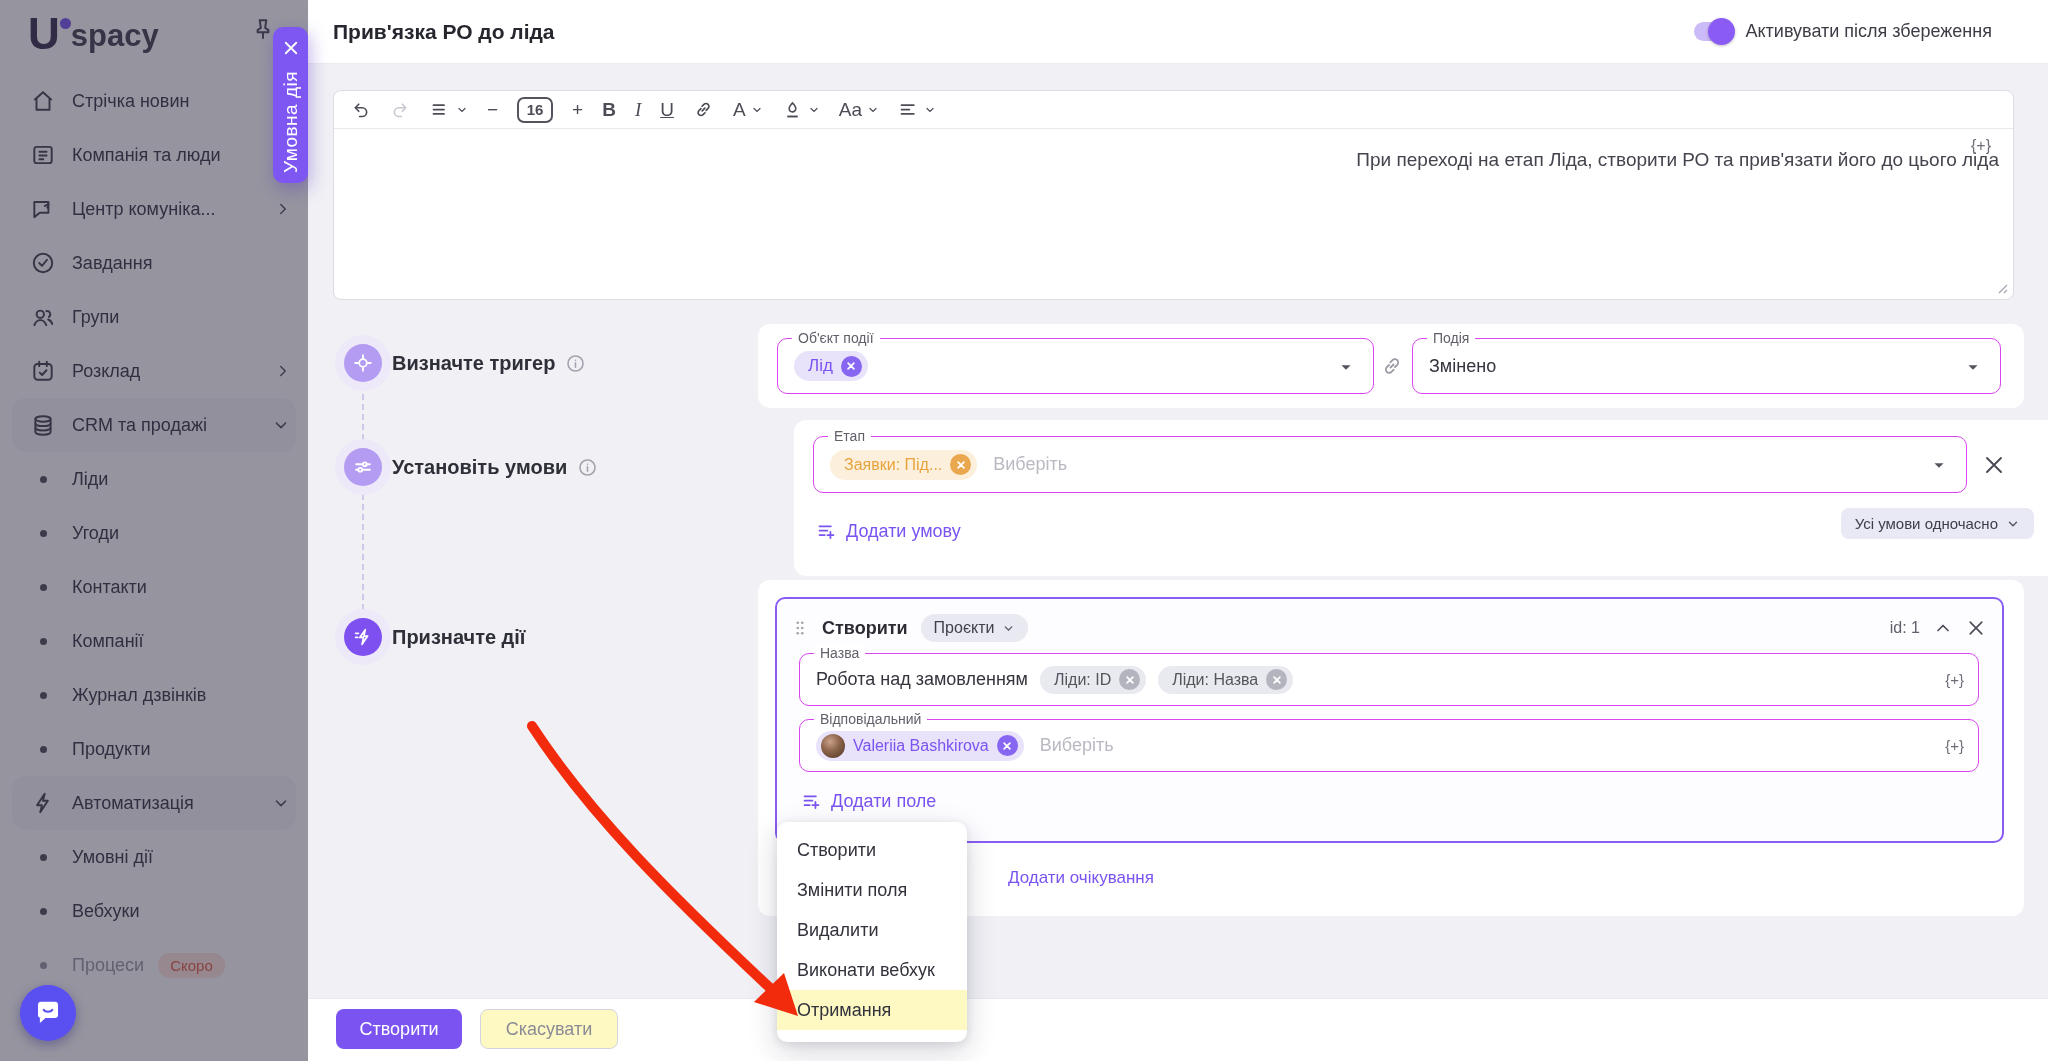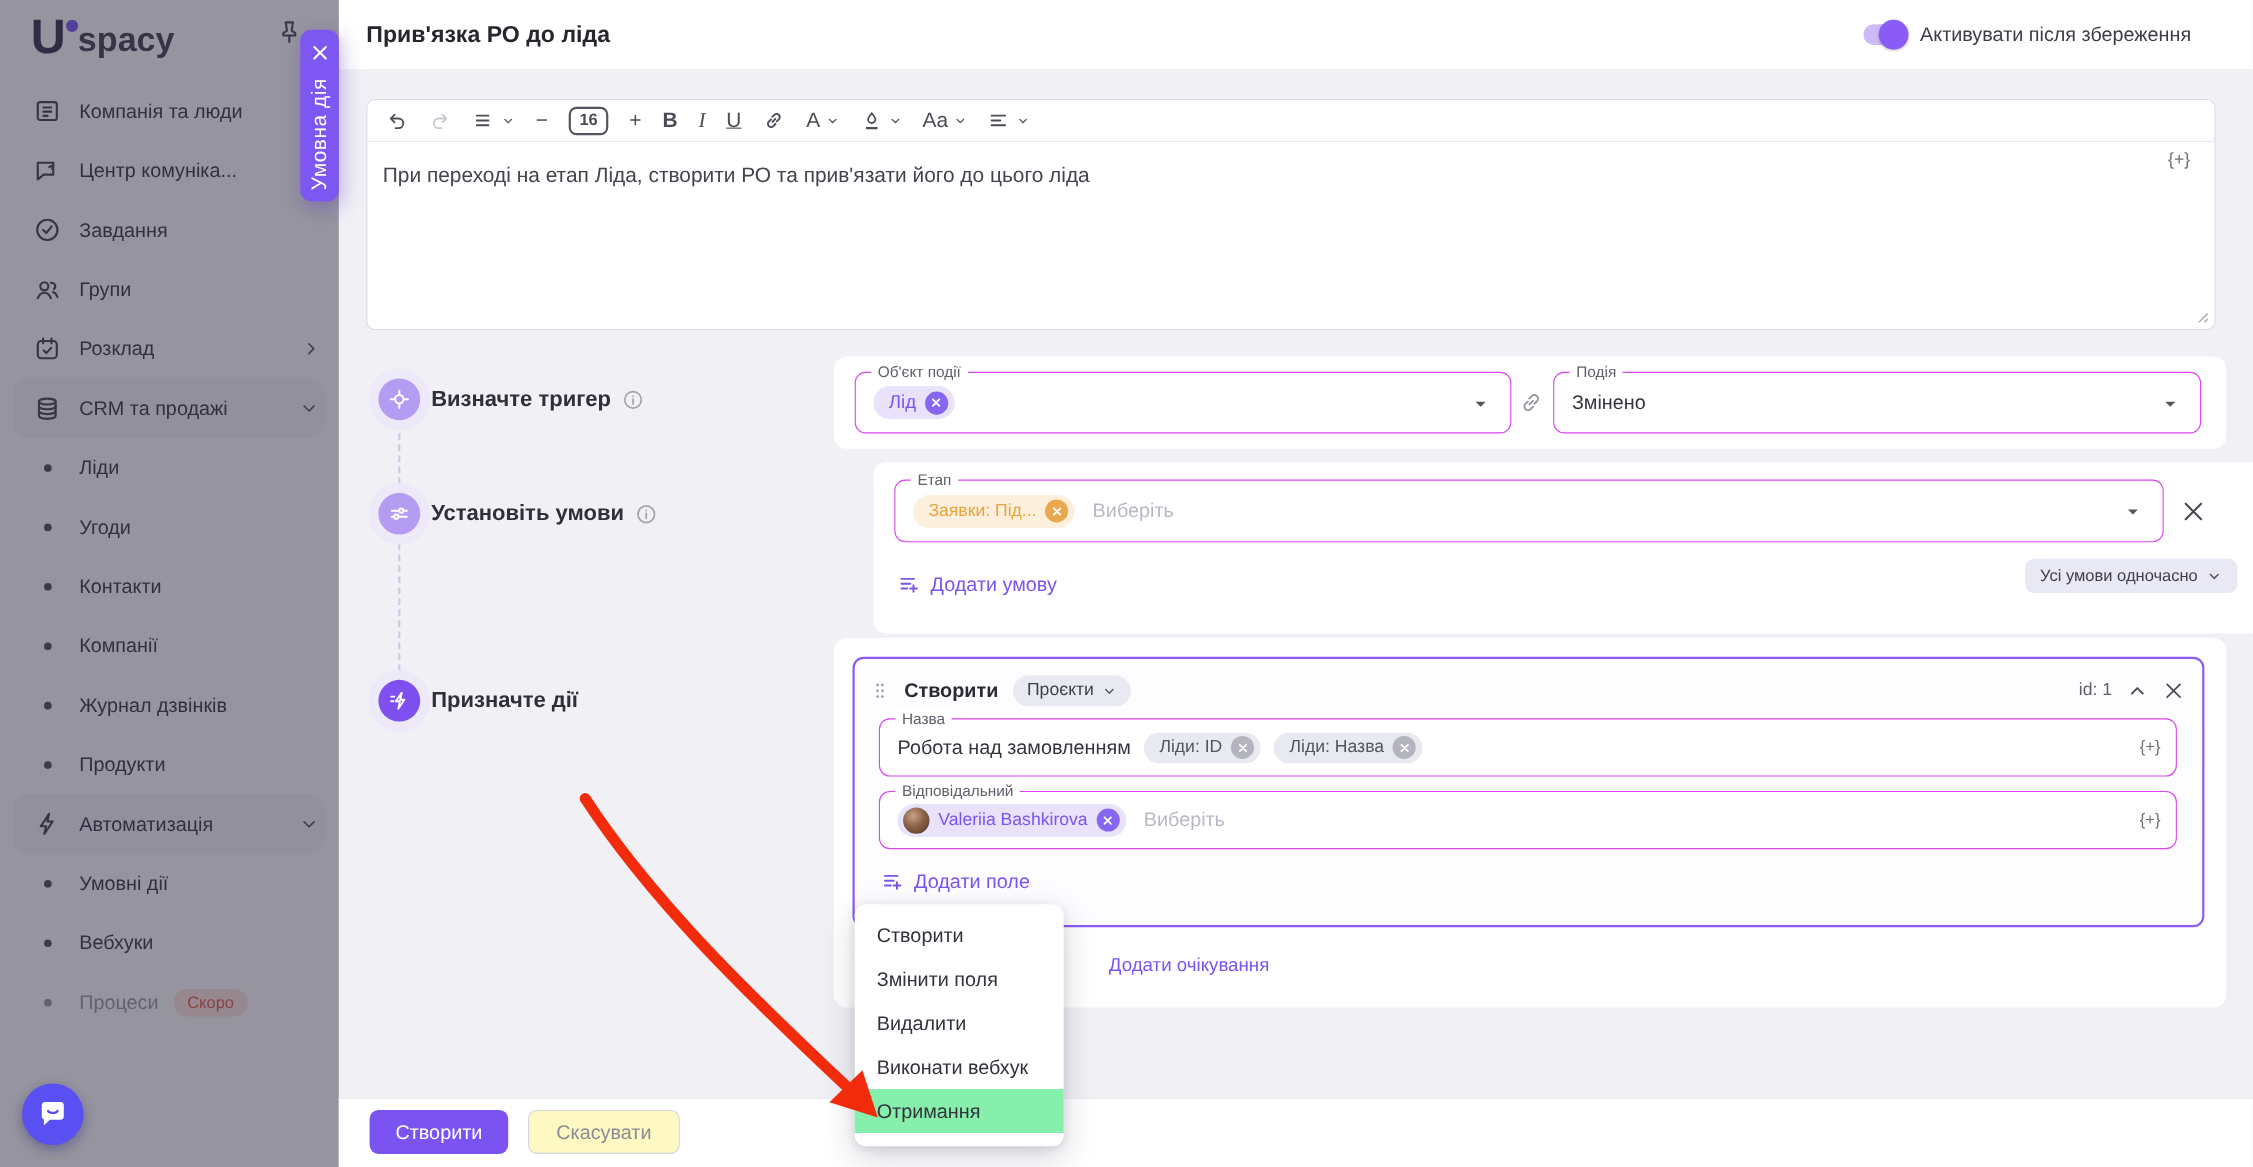--- a/index.html
+++ b/index.html
@@ -58,21 +58,21 @@
   .toolbar { height:38px; border-bottom:1px solid #e8e8ee; display:flex; align-items:center;
     padding:0 16px; gap:19px; color:#4c4c57; }
   .tb { display:flex; align-items:center; gap:5px; cursor:pointer; font-size:19px; }
   .tb svg { width:21px; height:21px; }
   .tb .cap { width:12px; height:12px; color:#4c4c57; }
   .tb.dis { color:#c8c8d1; }
   .fontsize-box { width:36px; height:26px; border:2px solid #54545e; border-radius:7px;
     display:flex; align-items:center; justify-content:center; font-size:15px; font-weight:600; }
   .tb.bold { font-weight:700; } .tb.ital { font-style:italic; font-family:"Liberation Serif",serif; }
   .tb.und { text-decoration:underline; }
-  .editor-body { padding:20px 14px; font-size:19px; color:#44444e; }
+  .editor-body { padding:20px 14px; font-size:19px; color:#44444e;text-align:right; }
   .token-btn { position:absolute; right:22px; top:46px; font-size:16px; color:#6e6e78; cursor:pointer; }
   .resize-corner { position:absolute; right:5px; bottom:5px; width:14px; height:14px; color:#a9a9b4; }
 
   
   .steps-line { position:absolute; left:362px; top:384px; height:236px; border-left:2px dashed #cfc8e8; z-index:0; }
   .step-circle { position:absolute; left:344px; width:38px; height:38px; border-radius:50%;
     display:flex; align-items:center; justify-content:center; z-index:1;
     box-shadow:0 0 0 9px #ede9f9; }
   .step-circle svg { width:22px; height:22px; color:#fff; }
   .sc-light { background:#b49cf2; }
@@ -124,21 +124,21 @@
   .pb-pill svg { width:13px; height:13px; color:#55555f; }
   .pb-id { margin-left:auto; font-size:16px; color:#5f5f6a;text-align:right; }
   .pb-tool { width:20px; height:20px; color:#4a4a55; cursor:pointer; }
   .token-inline { position:absolute; right:14px; font-size:15px; color:#6e6e78; cursor:pointer; }
 
   
   .dropdown { position:absolute; left:777px; top:822px; width:190px; background:#fff; border-radius:10px;
     padding:8px 0 12px; box-shadow:0 10px 30px rgba(25,25,60,.18), 0 2px 8px rgba(25,25,60,.10); z-index:45; }
   .dd-item { height:40px; display:flex; align-items:center; padding-left:20px; font-size:18px;
     color:#32323c; cursor:pointer; }
-  .dd-item.hl { background:#86efac; }
+  .dd-item.hl { background:#fef9c3; }
 
   
   .footerbar { position:absolute; left:308px; top:998px; width:1740px; height:63px; background:#fff;
     border-top:1px solid #e9e9ef; z-index:30; }
   .btn { position:absolute; top:10px; height:40px; border-radius:8px; font-size:18px;
     display:flex; align-items:center; justify-content:center; cursor:pointer;
     font-family:inherit; }
   .btn-create { left:28px; width:126px; background:#7a53f0; color:#fff; border:none; }
   .btn-cancel { left:172px; width:138px; background:#fef9c3; color:#8b8b96; border:1px solid #d4d4de; }
 
@@ -154,20 +154,29 @@
     <span class="logo-text">spacy</span>
   </div>
   <span class="pin-btn">
     <svg viewBox="0 0 24 24" fill="none" stroke="currentColor" stroke-width="1.8" stroke-linejoin="round">
         <path d="M9 4h6l-1 7 3 2v2H7v-2l3-2z"></path>
         <line x1="12" y1="15" x2="12" y2="21"></line>
       </svg>
   </span>
 
   <div class="sb-menu">
+    <div class="sb-item">
+      <span class="sb-ico">
+          <svg viewBox="0 0 24 24" fill="none" stroke="currentColor" stroke-width="1.8" stroke-linejoin="round">
+            <path d="M4 11l8-7 8 7"></path>
+            <path d="M6 9.4V20h12V9.4"></path>
+          </svg>
+        </span>
+      <span class="sb-label">Стрічка новин</span>
+    </div>
     <div class="sb-item">
       <span class="sb-ico">
           <svg viewBox="0 0 24 24" fill="none" stroke="currentColor" stroke-width="1.8">
             <rect x="4" y="4.5" width="16" height="15" rx="2"></rect>
             <path d="M8 9h8M8 12.5h8M8 16h5"></path>
           </svg>
         </span>
       <span class="sb-label">Компанія та люди</span>
       <span class="sb-chev">
           <svg viewBox="0 0 24 24" fill="none" stroke="currentColor" stroke-width="2" stroke-linecap="round" stroke-linejoin="round">

